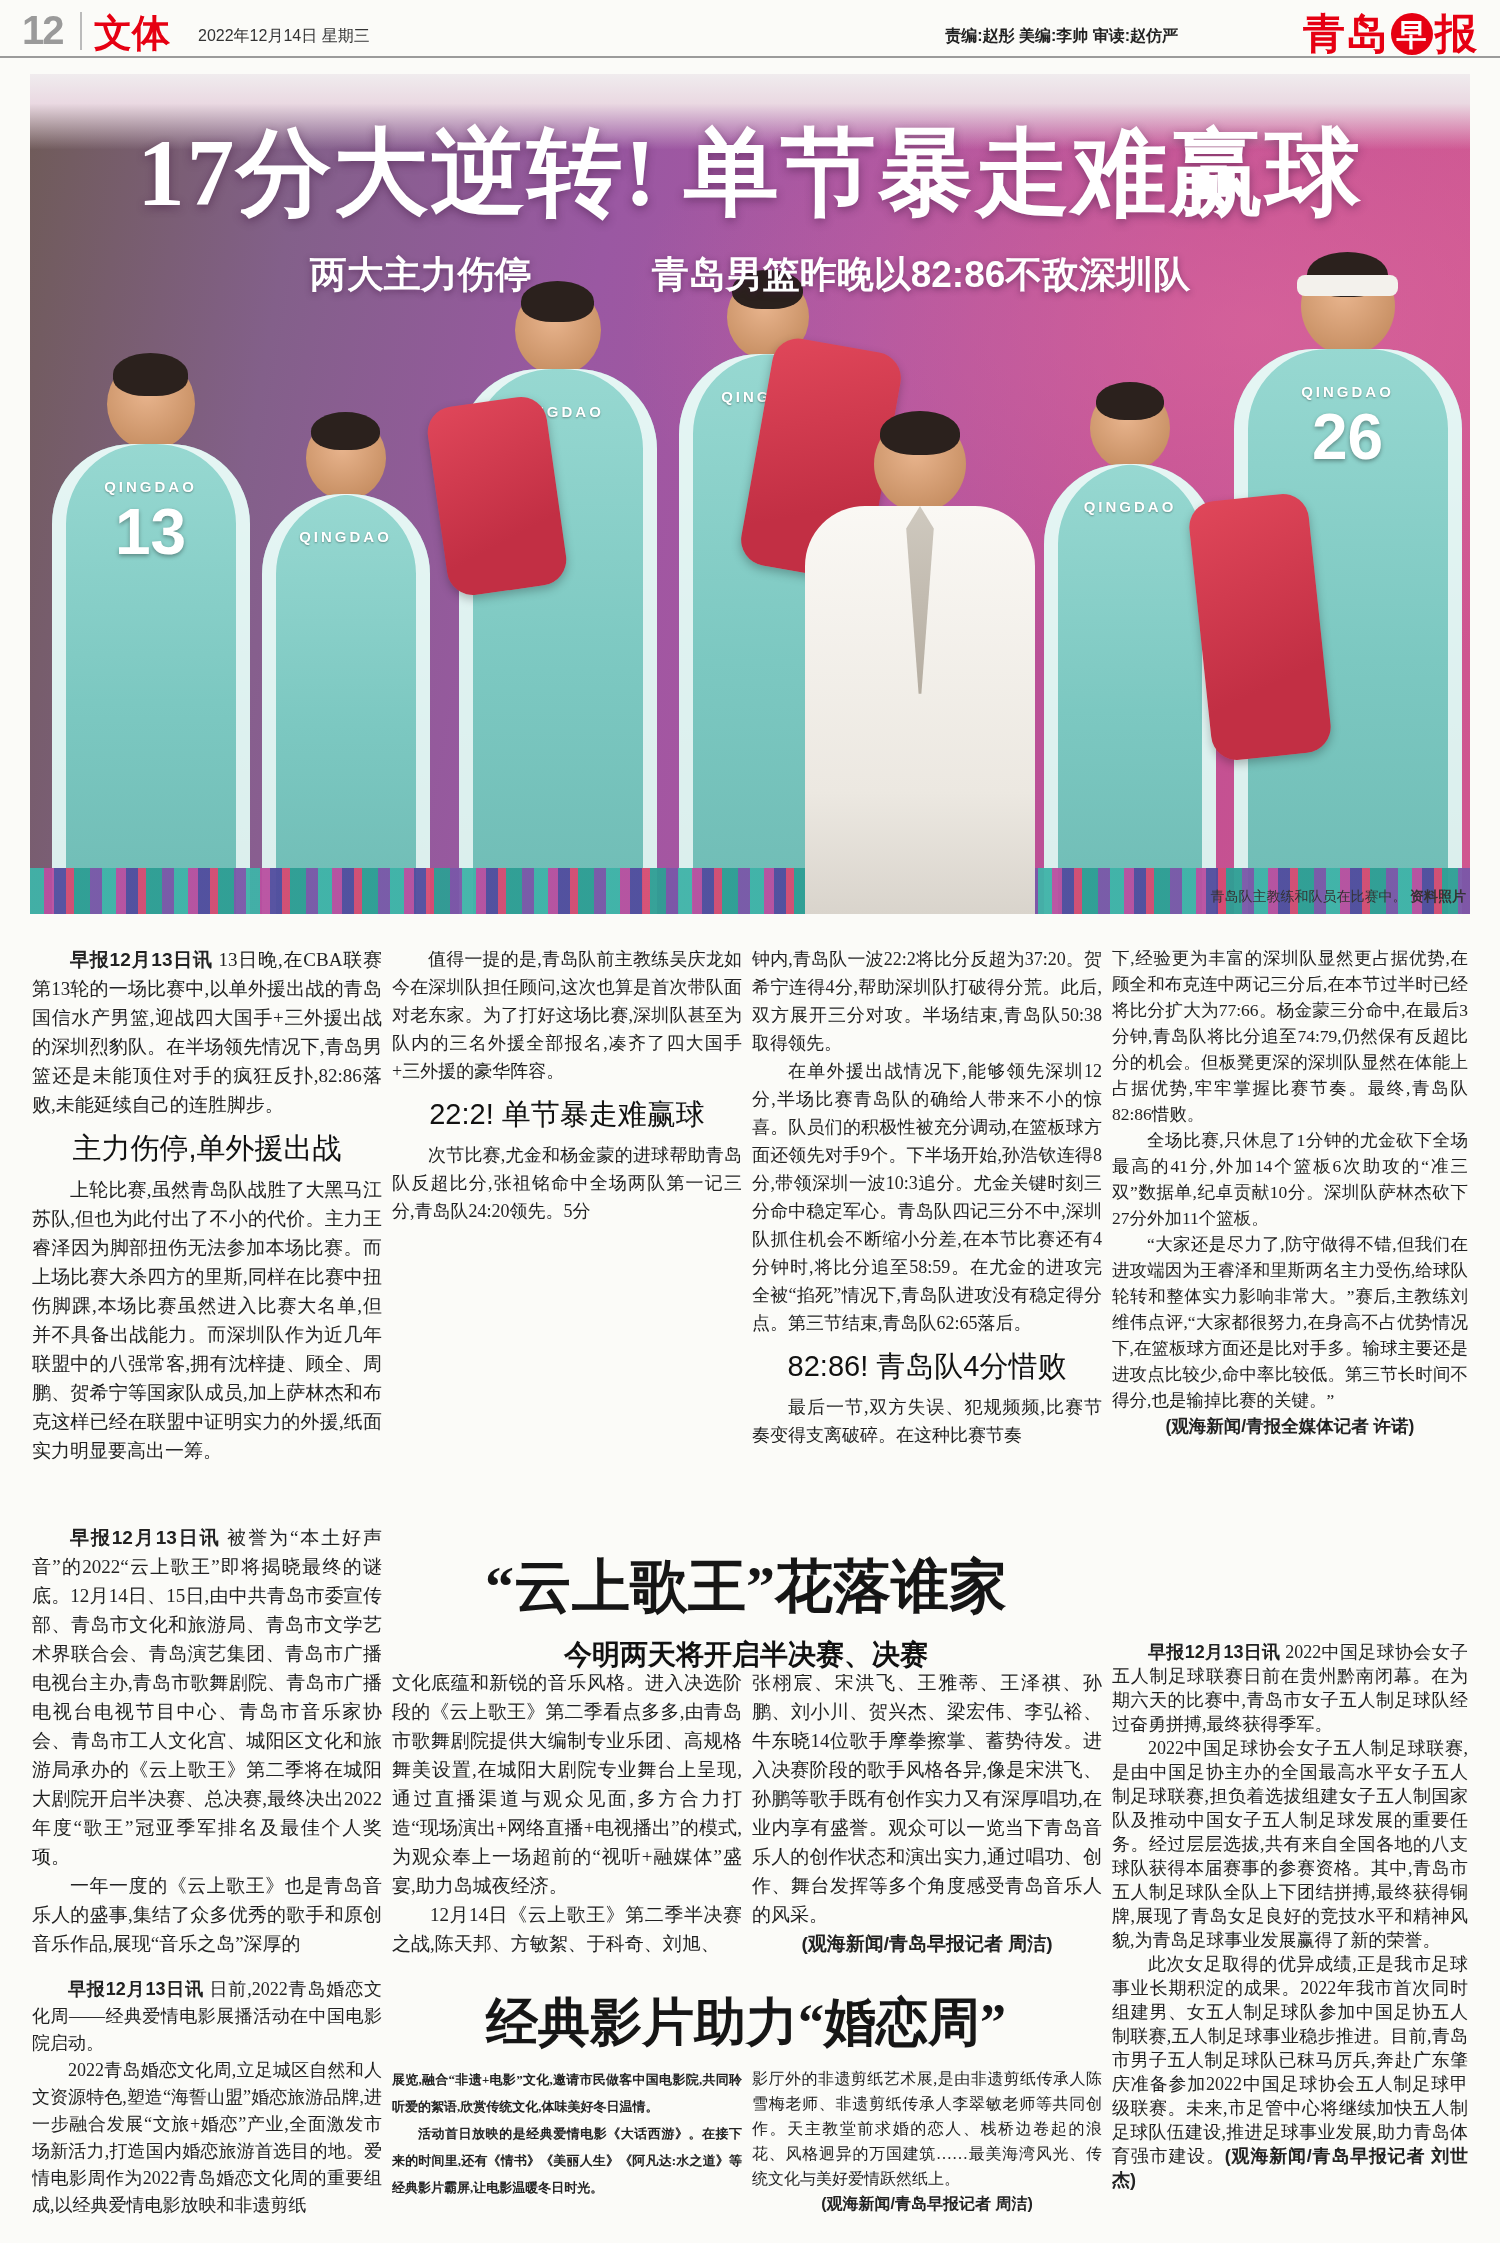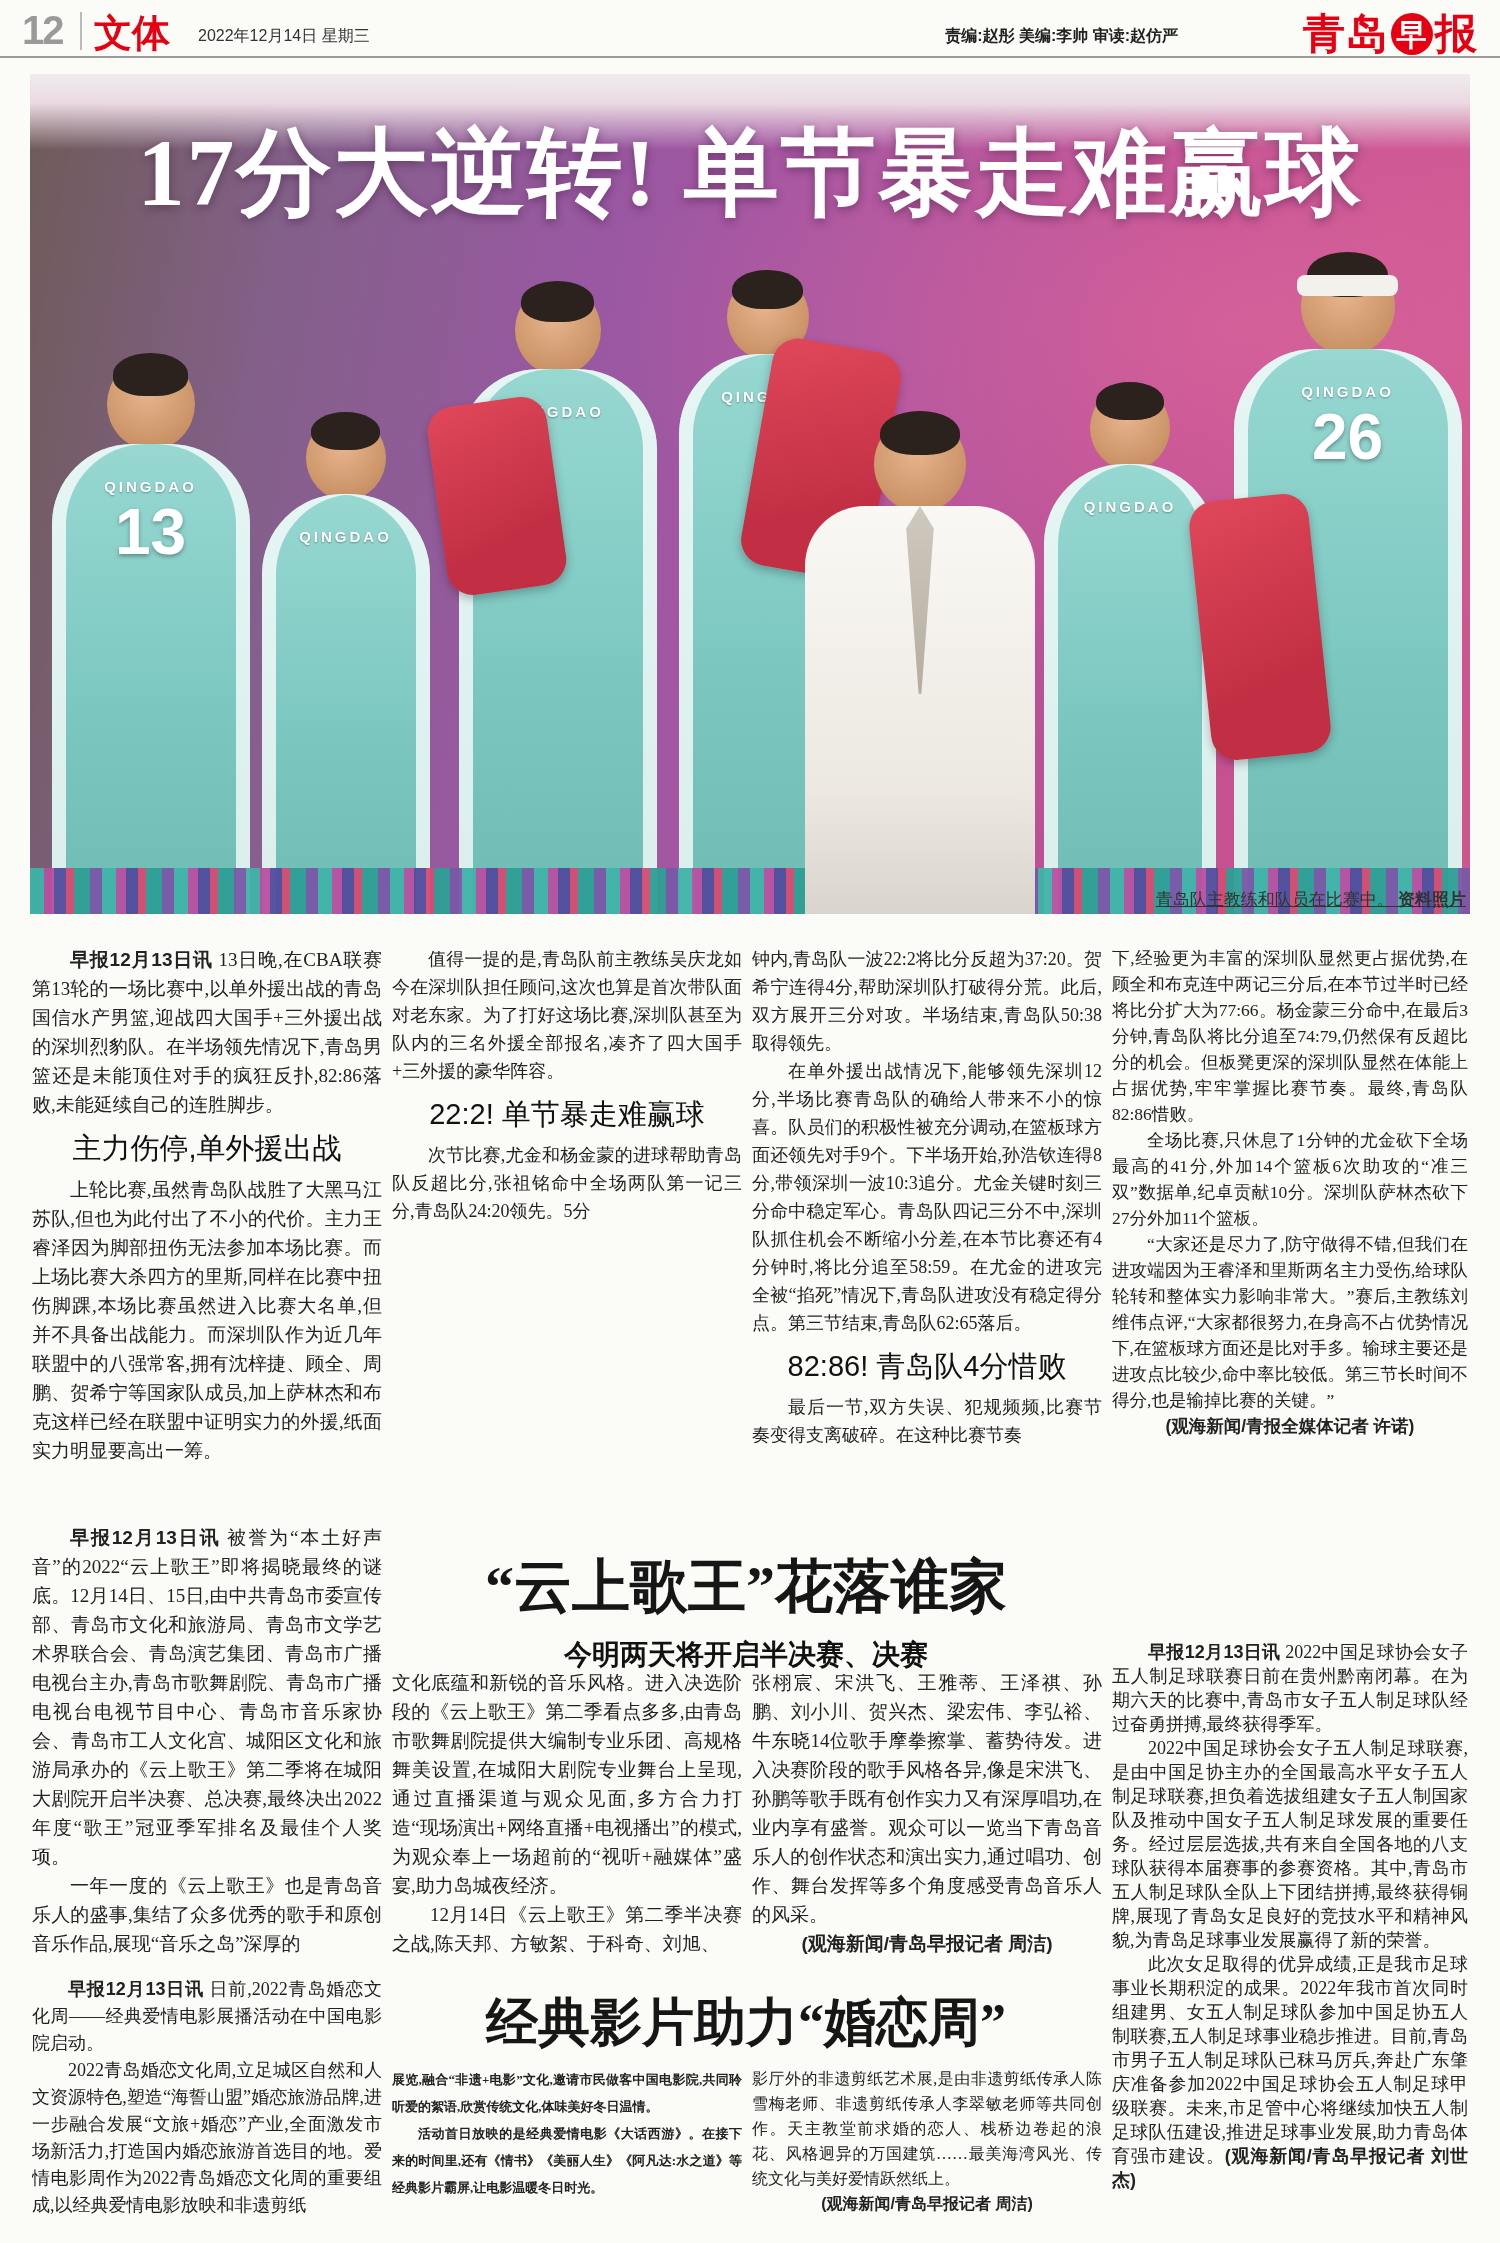--- a/index.html
+++ b/index.html
@@ -45,21 +45,21 @@
          background:linear-gradient(180deg,#faf8f4 0%,#ece8e1 70%,#d9d4cc 100%);position:relative;}
   .coach-shirt::after{content:"";position:absolute;left:44%;top:0;width:12%;height:46%;
          background:linear-gradient(180deg,#cfc9bf,#b5ada1);clip-path:polygon(50% 0,100% 12%,55% 100%,45% 100%,0 12%);}
   .glitch{position:absolute;left:0;right:0;bottom:0;height:46px;opacity:.95;
           background:repeating-linear-gradient(90deg,#3fb3a8 0 14px,#b94fa0 14px 24px,#514c9e 24px 36px,#d64b72 36px 44px,#2e9e94 44px 60px,#7a57a8 60px 72px);}
   .hero-headline{position:absolute;left:0;right:0;top:36px;text-align:center;color:#fff;
           font-weight:900;font-size:95px;letter-spacing:2px;text-shadow:0 3px 10px rgba(60,20,60,.45);z-index:5;}
   .hero-sub{position:absolute;left:0;right:0;top:176px;display:flex;justify-content:center;gap:120px;
           color:#fff;font-family:"Liberation Sans",sans-serif;font-weight:bold;font-size:37px;
           text-shadow:0 2px 6px rgba(60,20,60,.5);z-index:5;}
-  .caption{position:absolute;right:34px;top:888px;font-size:17px;color:#333;text-decoration:underline;}
+  .caption{position:absolute;right:34px;top:888px;font-size:14px;color:#333;}
   .caption b{font-family:"Liberation Sans",sans-serif;}
   
   .col{position:absolute;text-align:justify;}
   .p{margin:0;}
   .ind{text-indent:2em;}
   .lead{font-family:"Liberation Sans",sans-serif;font-weight:bold;}
   .subhead{font-family:"Liberation Sans",sans-serif;font-weight:400;font-size:29px;line-height:32px;
            text-align:center;text-indent:0;margin:13px 0 11px;color:#111;}
   .byline{text-align:center;font-family:"Liberation Sans",sans-serif;font-weight:bold;text-indent:0;}
   .byline-inline{font-family:"Liberation Sans",sans-serif;font-weight:bold;}
@@ -148,20 +148,24 @@
       </div>
       <div class="torso" style="width:228px;height:565px;">
         <span class="jersey-label">QINGDAO</span>
         <span class="jersey-num">26</span>
       </div>
       <div class="towel" style="left:-30px;top:240px;width:120px;height:260px;transform:rotate(-6deg);"></div>
     </div>
     <div class="glitch"></div>
 
     <div class="hero-headline">17分大逆转! 单节暴走难赢球</div>
+    <div class="hero-sub">
+      <span>两大主力伤停</span>
+      <span>青岛男篮昨晚以82:86不敌深圳队</span>
+    </div>
   </div>
   <div class="caption">
     <span>青岛队主教练和队员在比赛中。</span>
     <b>资料照片</b>
   </div>
 
   <div class="col c1">
     <p class="p ind"><b class="lead">早报12月13日讯</b><span> 13日晚,在CBA联赛第13轮的一场比赛中,以单外援出战的青岛国信水产男篮,迎战四大国手+三外援出战的深圳烈豹队。在半场领先情况下,青岛男篮还是未能顶住对手的疯狂反扑,82:86落败,未能延续自己的连胜脚步。</span></p>
     <h3 class="subhead">主力伤停,单外援出战</h3>
     <p class="p ind">上轮比赛,虽然青岛队战胜了大黑马江苏队,但也为此付出了不小的代价。主力王睿泽因为脚部扭伤无法参加本场比赛。而上场比赛大杀四方的里斯,同样在比赛中扭伤脚踝,本场比赛虽然进入比赛大名单,但并不具备出战能力。而深圳队作为近几年联盟中的八强常客,拥有沈梓捷、顾全、周鹏、贺希宁等国家队成员,加上萨林杰和布克这样已经在联盟中证明实力的外援,纸面实力明显要高出一筹。</p>

